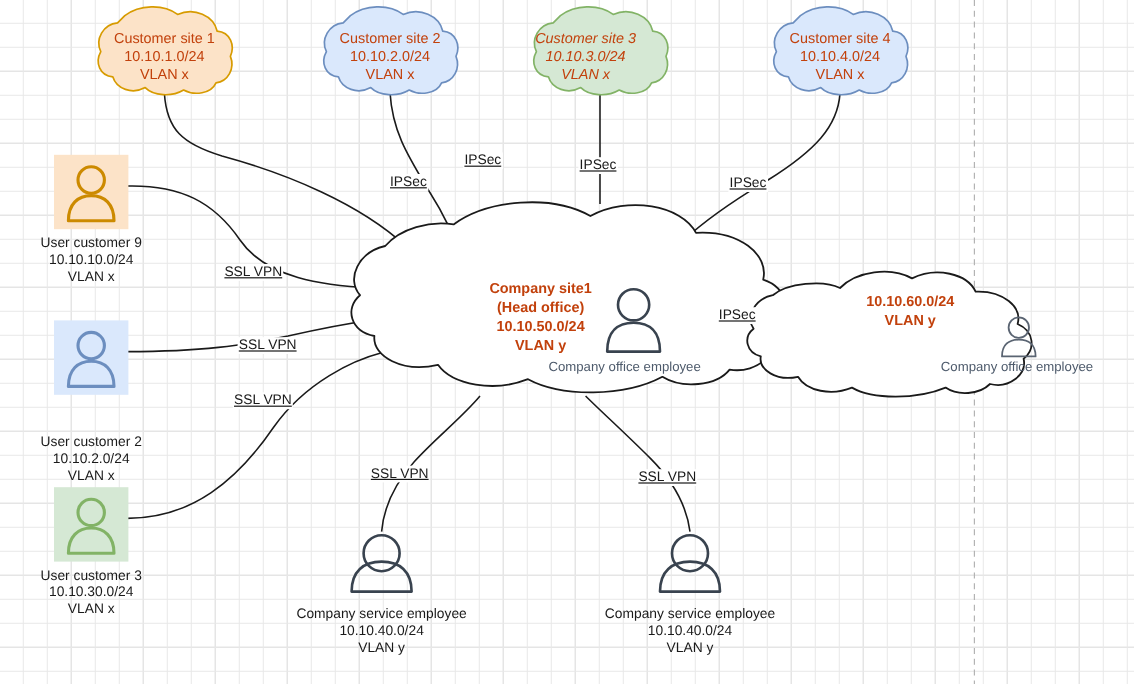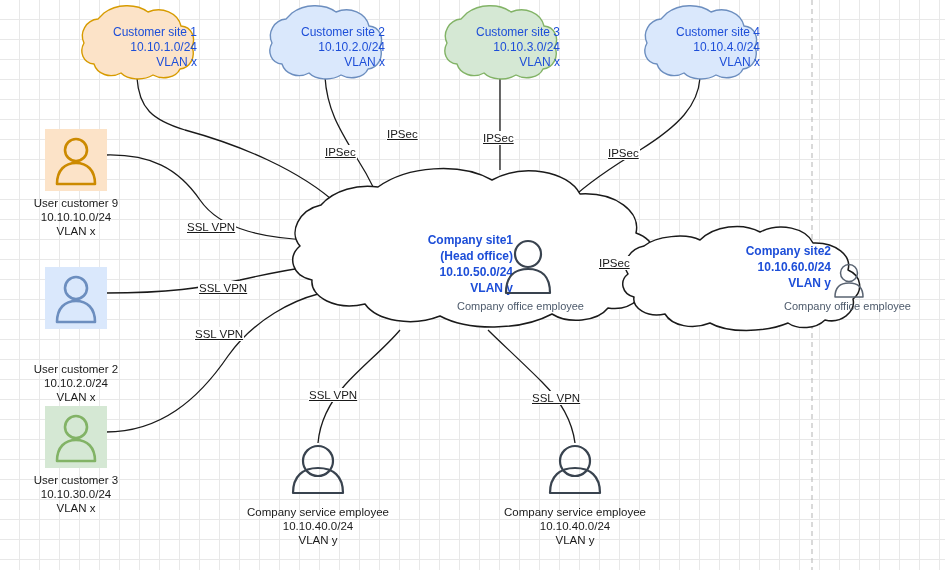--- a/index.html
+++ b/index.html
@@ -17,21 +17,21 @@
       linear-gradient(to right, #e8e8e8 1px, transparent 1px),
       linear-gradient(to bottom, #e8e8e8 1px, transparent 1px),
       linear-gradient(to right, #cfcfcf 1px, transparent 1px),
       linear-gradient(to bottom, #cfcfcf 1px, transparent 1px);
     background-size:20px 20px, 20px 20px, 60px 60px, 60px 60px;
     background-position:-1px -1px, -1px -1px, -1px -1px, -1px -1px;
   }
   svg.layer{position:absolute;left:0;top:0;width:945px;height:570px;overflow:visible;}
   .lbl{position:absolute;font-size:11.5px;color:#1a1a1a;line-height:14px;text-align:center;white-space:nowrap;}
   .lbl.edge{background:#ffffff;padding:0 1px;text-decoration:underline;}
-  .cloudtext{position:absolute;text-align:right;line-height:15px;font-size:12px;color:#1d4ed8;white-space:nowrap;}
+  .cloudtext{position:absolute;text-align:center;line-height:15px;font-size:12px;color:#c2410c;white-space:nowrap;}
   .cloudtext.bold{font-weight:bold;line-height:16px;}
   .emp{position:absolute;font-size:11px;color:#4d5a6b;white-space:nowrap;}
 </style>
 </head>
 <body>
 
 <div id="canvas"></div>
 
 <svg class="layer" viewBox="0 0 945 570">
   <defs>
@@ -95,21 +95,21 @@
 <div class="cloudtext" style="left:77px;top:25px;width:120px;">
   <div>Customer site 1</div>
   <div>10.10.1.0/24</div>
   <div>VLAN x</div>
 </div>
 <div class="cloudtext" style="left:265px;top:25px;width:120px;">
   <div>Customer site 2</div>
   <div>10.10.2.0/24</div>
   <div>VLAN x</div>
 </div>
-<div class="cloudtext" style="left:440px;top:25px;width:120px;">
+<div class="cloudtext" style="left:428px;top:25px;width:120px;font-style:italic;">
   <div>Customer site 3</div>
   <div>10.10.3.0/24</div>
   <div>VLAN x</div>
 </div>
 <div class="cloudtext" style="left:640px;top:25px;width:120px;">
   <div>Customer site 4</div>
   <div>10.10.4.0/24</div>
   <div>VLAN x</div>
 </div>
 
@@ -160,21 +160,20 @@
 
   <g fill="none" stroke="#39434f" stroke-width="2.2" stroke-linejoin="round">
     <circle cx="575" cy="461" r="15"></circle>
     <path d="M550,493 C550,476 560,468 575,468 C590,468 600,476 600,493 Z"></path>
   </g>
 </svg>
 
 <div class="emp" style="left:457px;top:300px;">Company office employee</div>
 
 <div class="cloudtext bold" style="left:686px;top:243px;width:145px;">
-  <div>Company site2</div>
   <div>10.10.60.0/24</div>
   <div>VLAN y</div>
 </div>
 <div class="emp" style="left:784px;top:300px;">Company office employee</div>
 
 <svg class="layer" viewBox="0 0 945 570">
 
   <g>
     <rect x="45" y="129" width="62" height="62" fill="#fce3c8"></rect>
     <g fill="none" stroke="#cc8a00" stroke-width="2.6" stroke-linejoin="round">

